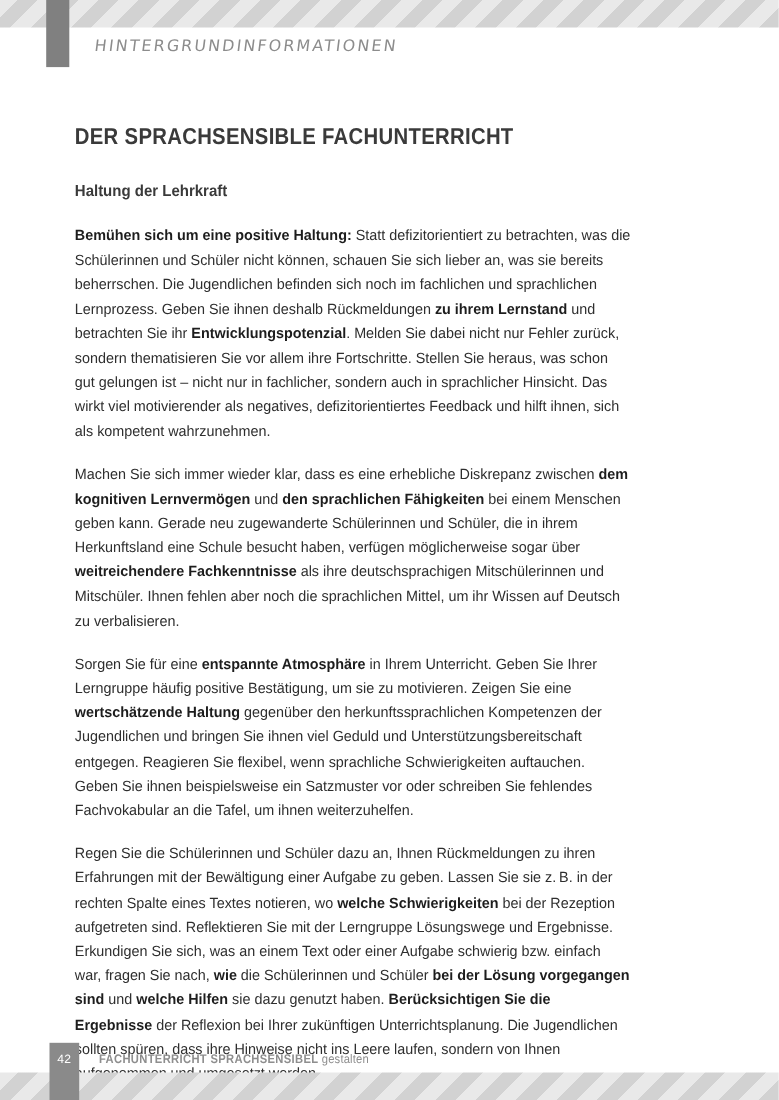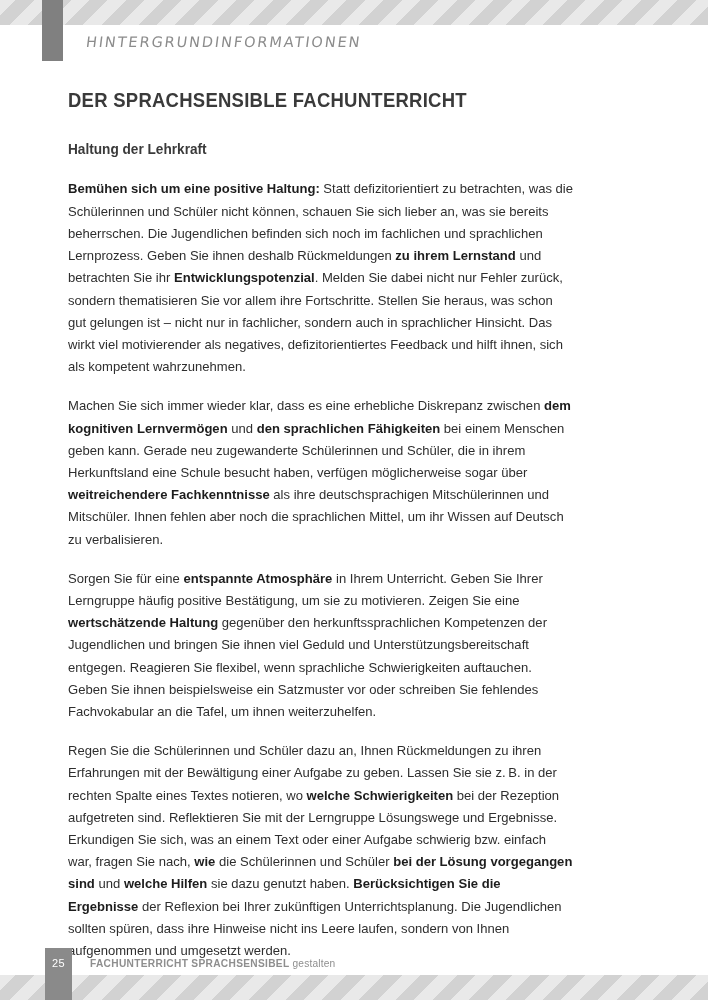--- a/index.html
+++ b/index.html
@@ -62,21 +62,21 @@
     color: #8c8c8c;
     white-space: nowrap;
     transform: skewX(-7deg);
     font-weight: 400;
   }
 
   
   .content {
     position: absolute;
     left: 68px;
-    top: 88px;
+    top: 113px;
     width: 518px;
   }
 
   h1.doc-title {
     margin: 0;
     font-family: "Liberation Sans", sans-serif;
     font-size: 21px;
     font-weight: 700;
     letter-spacing: 0.3px;
     color: #3a3a3a;
@@ -176,17 +176,17 @@
 
     <p class="body-text"><span>Sorgen Sie für eine </span><b>entspannte Atmosphäre</b><span> in Ihrem Unterricht. Geben Sie Ihrer Lerngruppe häufig positive Bestätigung, um sie zu motivieren. Zeigen Sie eine </span><b>wertschätzende Haltung</b><span> gegenüber den herkunftssprachlichen Kompetenzen der Jugendlichen und bringen Sie ihnen viel Geduld und Unterstützungsbereitschaft entgegen. Reagieren Sie flexibel, wenn sprachliche Schwierigkeiten auftauchen. Geben Sie ihnen beispielsweise ein Satzmuster vor oder schreiben Sie fehlendes Fachvokabular an die Tafel, um ihnen weiterzuhelfen.</span></p>
 
     <p class="body-text"><span>Regen Sie die Schülerinnen und Schüler dazu an, Ihnen Rückmeldungen zu ihren Erfahrungen mit der Bewältigung einer Aufgabe zu geben. Lassen Sie sie z. B. in der rechten Spalte eines Textes notieren, wo </span><b>welche Schwierigkeiten</b><span> bei der Rezeption aufgetreten sind. Reflektieren Sie mit der Lerngruppe Lösungswege und Ergebnisse. Erkundigen Sie sich, was an einem Text oder einer Aufgabe schwierig bzw. einfach war, fragen Sie nach, </span><b>wie</b><span> die Schülerinnen und Schüler </span><b>bei der Lösung vorgegangen sind</b><span> und </span><b>welche Hilfen</b><span> sie dazu genutzt haben. </span><b>Berücksichtigen Sie die Ergebnisse</b><span> der Reflexion bei Ihrer zukünftigen Unterrichtsplanung. Die Jugendlichen sollten spüren, dass ihre Hinweise nicht ins Leere laufen, sondern von Ihnen aufgenommen und umgesetzt werden.</span></p>
 
   </div>
 
   <div class="stripe-band bottom"></div>
 
   <div class="footer-pagebox"></div>
-  <div class="footer-pagenum">25</div>
+  <div class="footer-pagenum">42</div>
 
   <div class="footer-text"><span class="strong">FACHUNTERRICHT SPRACHSENSIBEL</span><span class="light"> </span><span class="light">gestalten</span></div>
 
 </div>
 
 </body></html>

